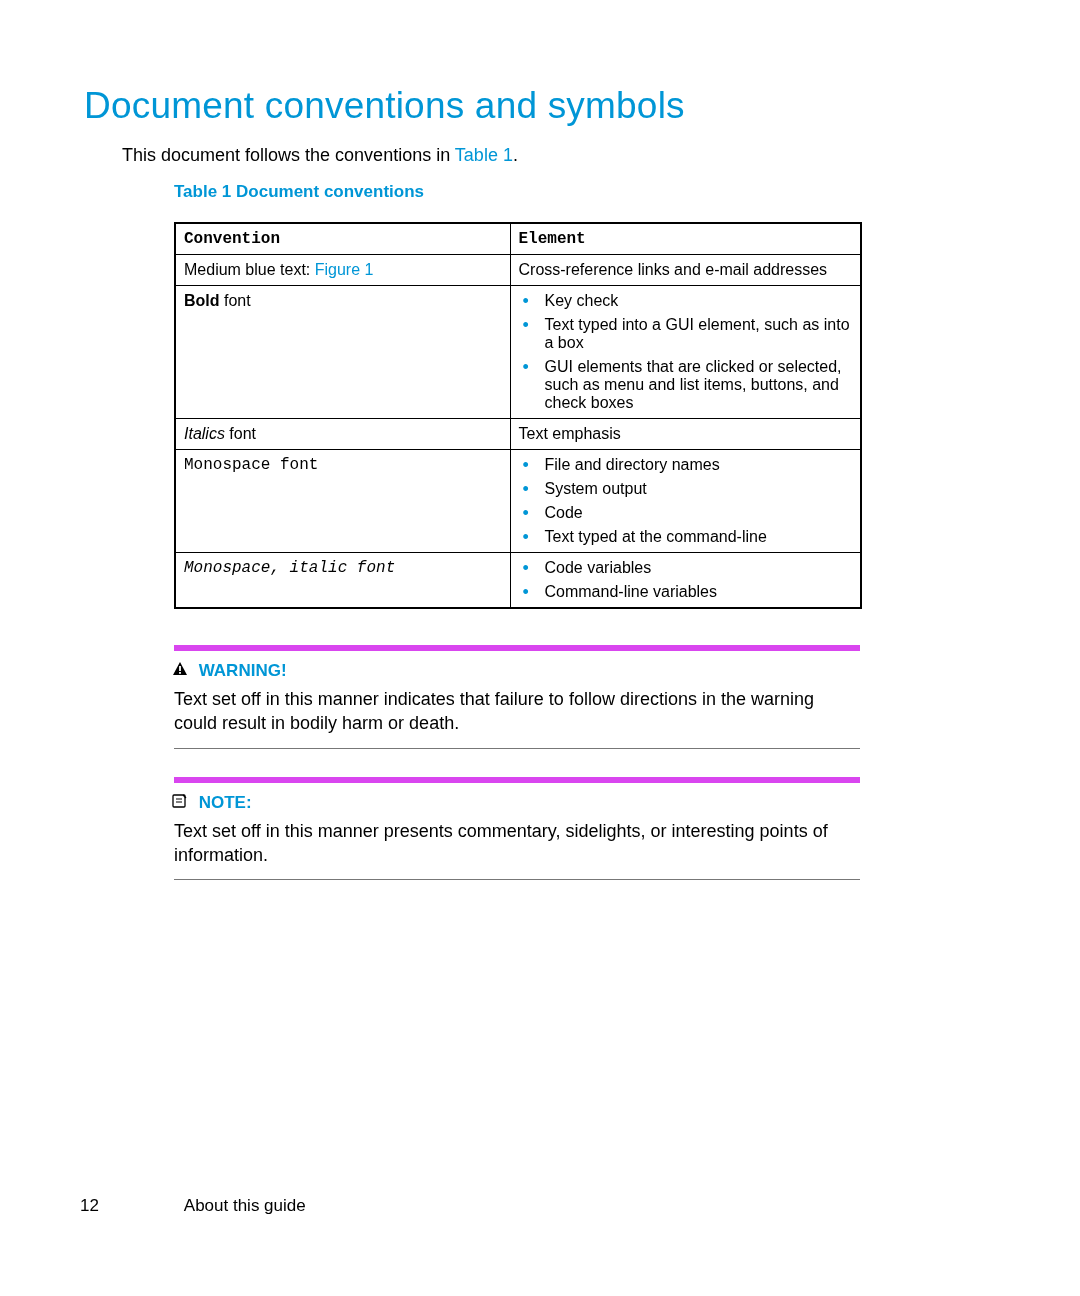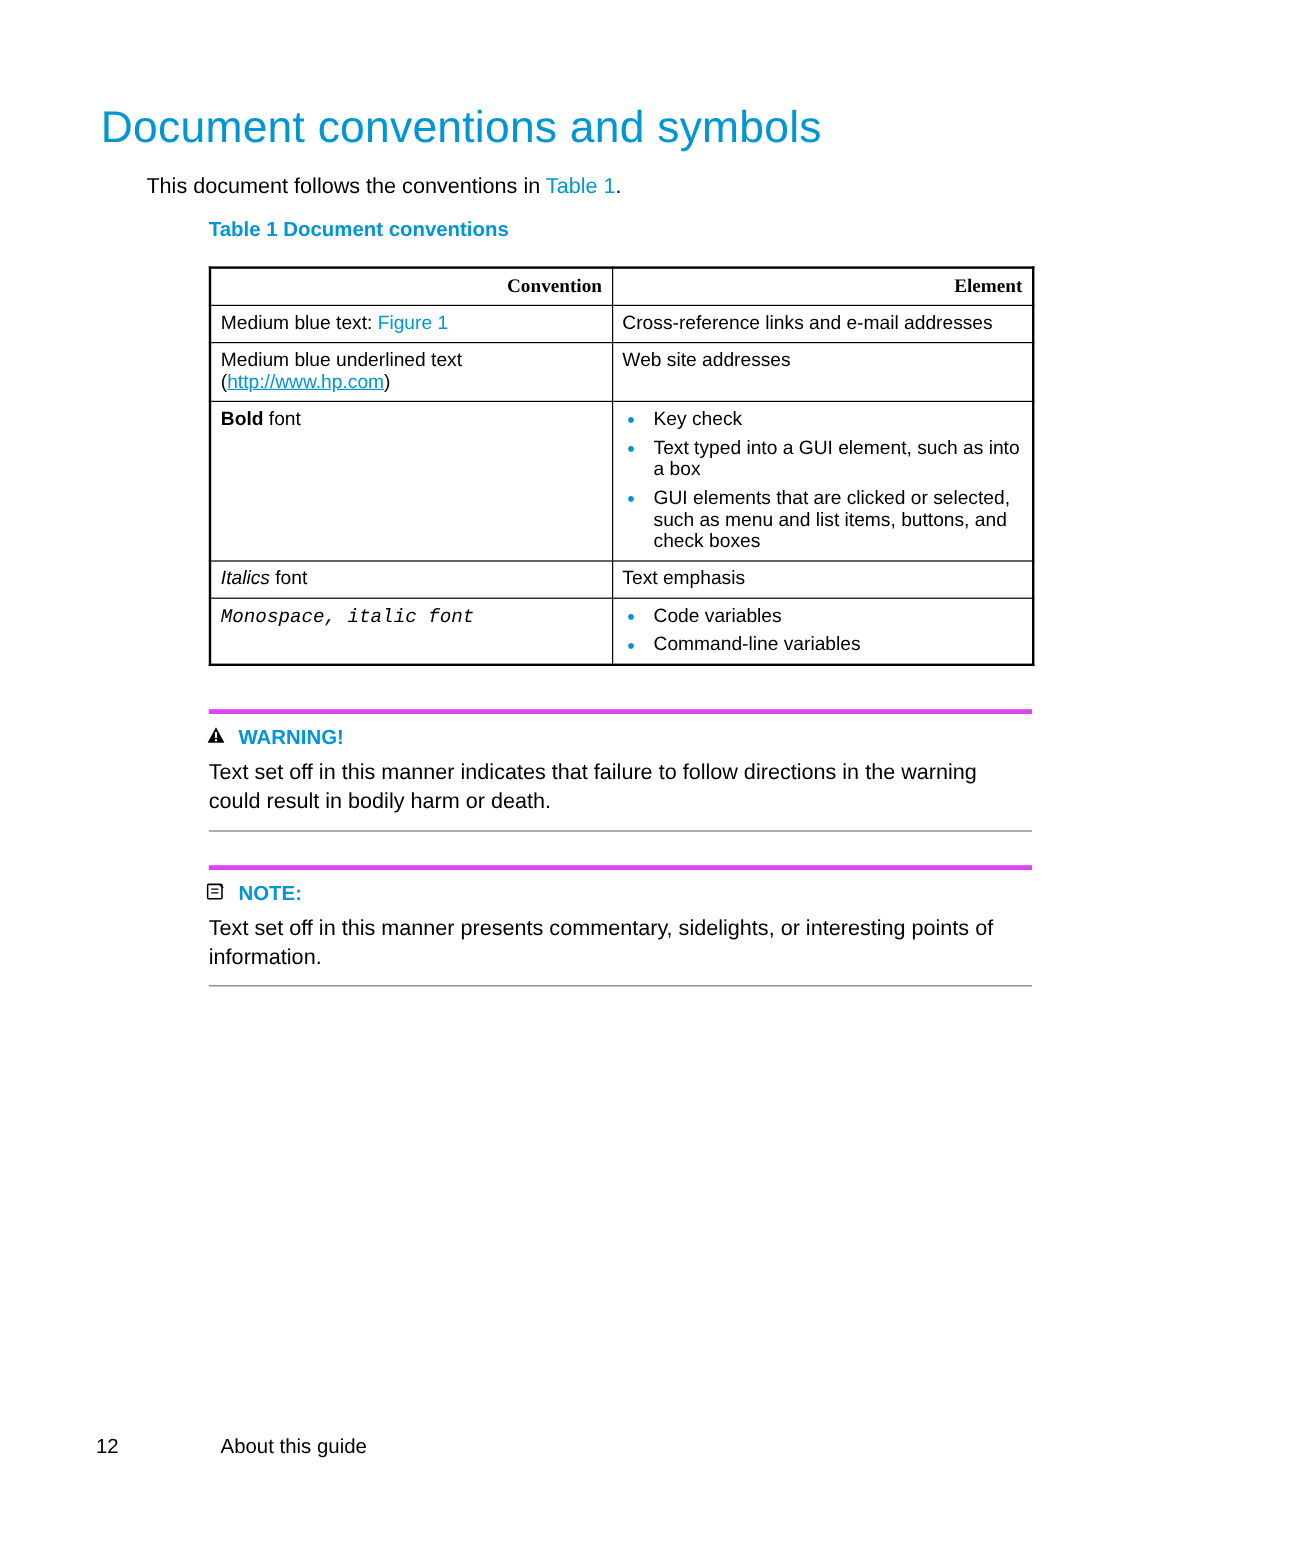--- a/index.html
+++ b/index.html
@@ -47,22 +47,22 @@
   }
   table.conv th, table.conv td {
     border: 1px solid #000;
     padding: 6px 8px 6px 8px;
     vertical-align: top;
     text-align: left;
     font-weight: 300;
   }
   table.conv th {
     font-weight: 700;
-    text-align: right;
-    font-family: Liberation Serif, serif;
+    text-align: left;
+    font-family: Liberation Mono, monospace;
   }
   table.conv col.c1 { width: 336px; }
   table.conv col.c2 { width: 352px; }
   .boldcell { font-weight: 700; font-family: "Trebuchet MS", Arial, sans-serif; }
   .italiccell { font-style: italic; }
   .monocell { font-family: "Courier New", monospace; font-size: 16px; }
   .monoitalic { font-family: "Courier New", monospace; font-style: italic; font-size: 16px; }
   .ulink { text-decoration: underline; }
   ul.cell-list {
     margin: 0;
@@ -82,21 +82,21 @@
     left: -18px;
     font-size: 18px;
     line-height: 18px;
   }
   .callouts {
     margin-left: 90px;
     margin-right: 150px;
     margin-top: 36px;
   }
   .callout {
-    border-top: 4px solid #d946ef;
+    border-top: 6px solid #d946ef;
     border-bottom: 1px solid #777;
     padding: 10px 0 12px 0;
     margin-bottom: 28px;
   }
   .callout-head {
     font-weight: 700;
     color: #0096d6;
     font-family: "Trebuchet MS", Arial, sans-serif;
     font-size: 17px;
     margin-bottom: 6px;
@@ -149,41 +149,46 @@
     </thead>
     <tbody>
       <tr>
         <td>
           <span>Medium blue text: </span><span class="linkblue">Figure 1</span>
         </td>
         <td>Cross-reference links and e-mail addresses</td>
       </tr>
       <tr>
         <td>
-          <span>Medium blue underlined text (</span><span class="linkblue ulink">http://www.hp.com</span><span>)</span>
-        </td>
-        <td>Web site addresses</td>
-      </tr>
-      <tr>
-        <td>
           <span class="boldcell">Bold</span><span> font</span>
         </td>
         <td>
           <ul class="cell-list">
             <li>Key check</li>
             <li>Text typed into a GUI element, such as into a box</li>
             <li>GUI elements that are clicked or selected, such as menu and list items, buttons, and check boxes</li>
           </ul>
         </td>
       </tr>
       <tr>
         <td>
           <span class="italiccell">Italics</span><span> font</span>
         </td>
         <td>Text emphasis</td>
+      </tr>
+      <tr>
+        <td class="monocell">Monospace font</td>
+        <td>
+          <ul class="cell-list">
+            <li>File and directory names</li>
+            <li>System output</li>
+            <li>Code</li>
+            <li>Text typed at the command-line</li>
+          </ul>
+        </td>
       </tr>
       <tr>
         <td class="monoitalic">Monospace, italic font</td>
         <td>
           <ul class="cell-list">
             <li>Code variables</li>
             <li>Command-line variables</li>
           </ul>
         </td>
       </tr>

